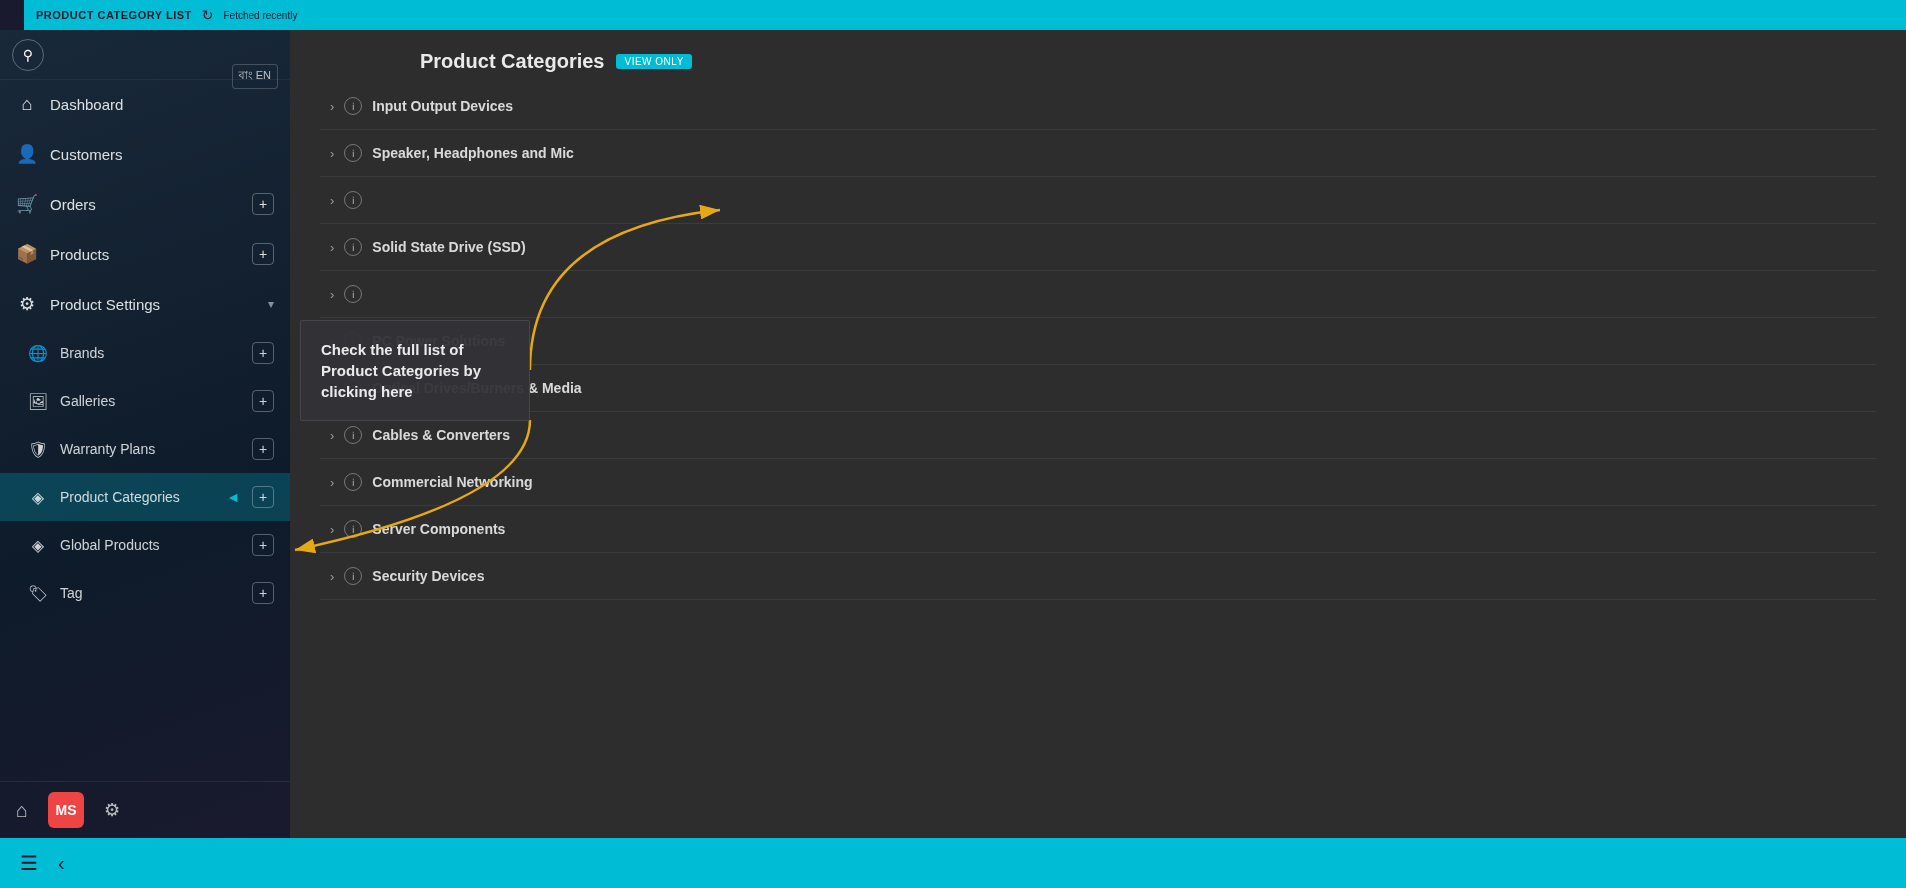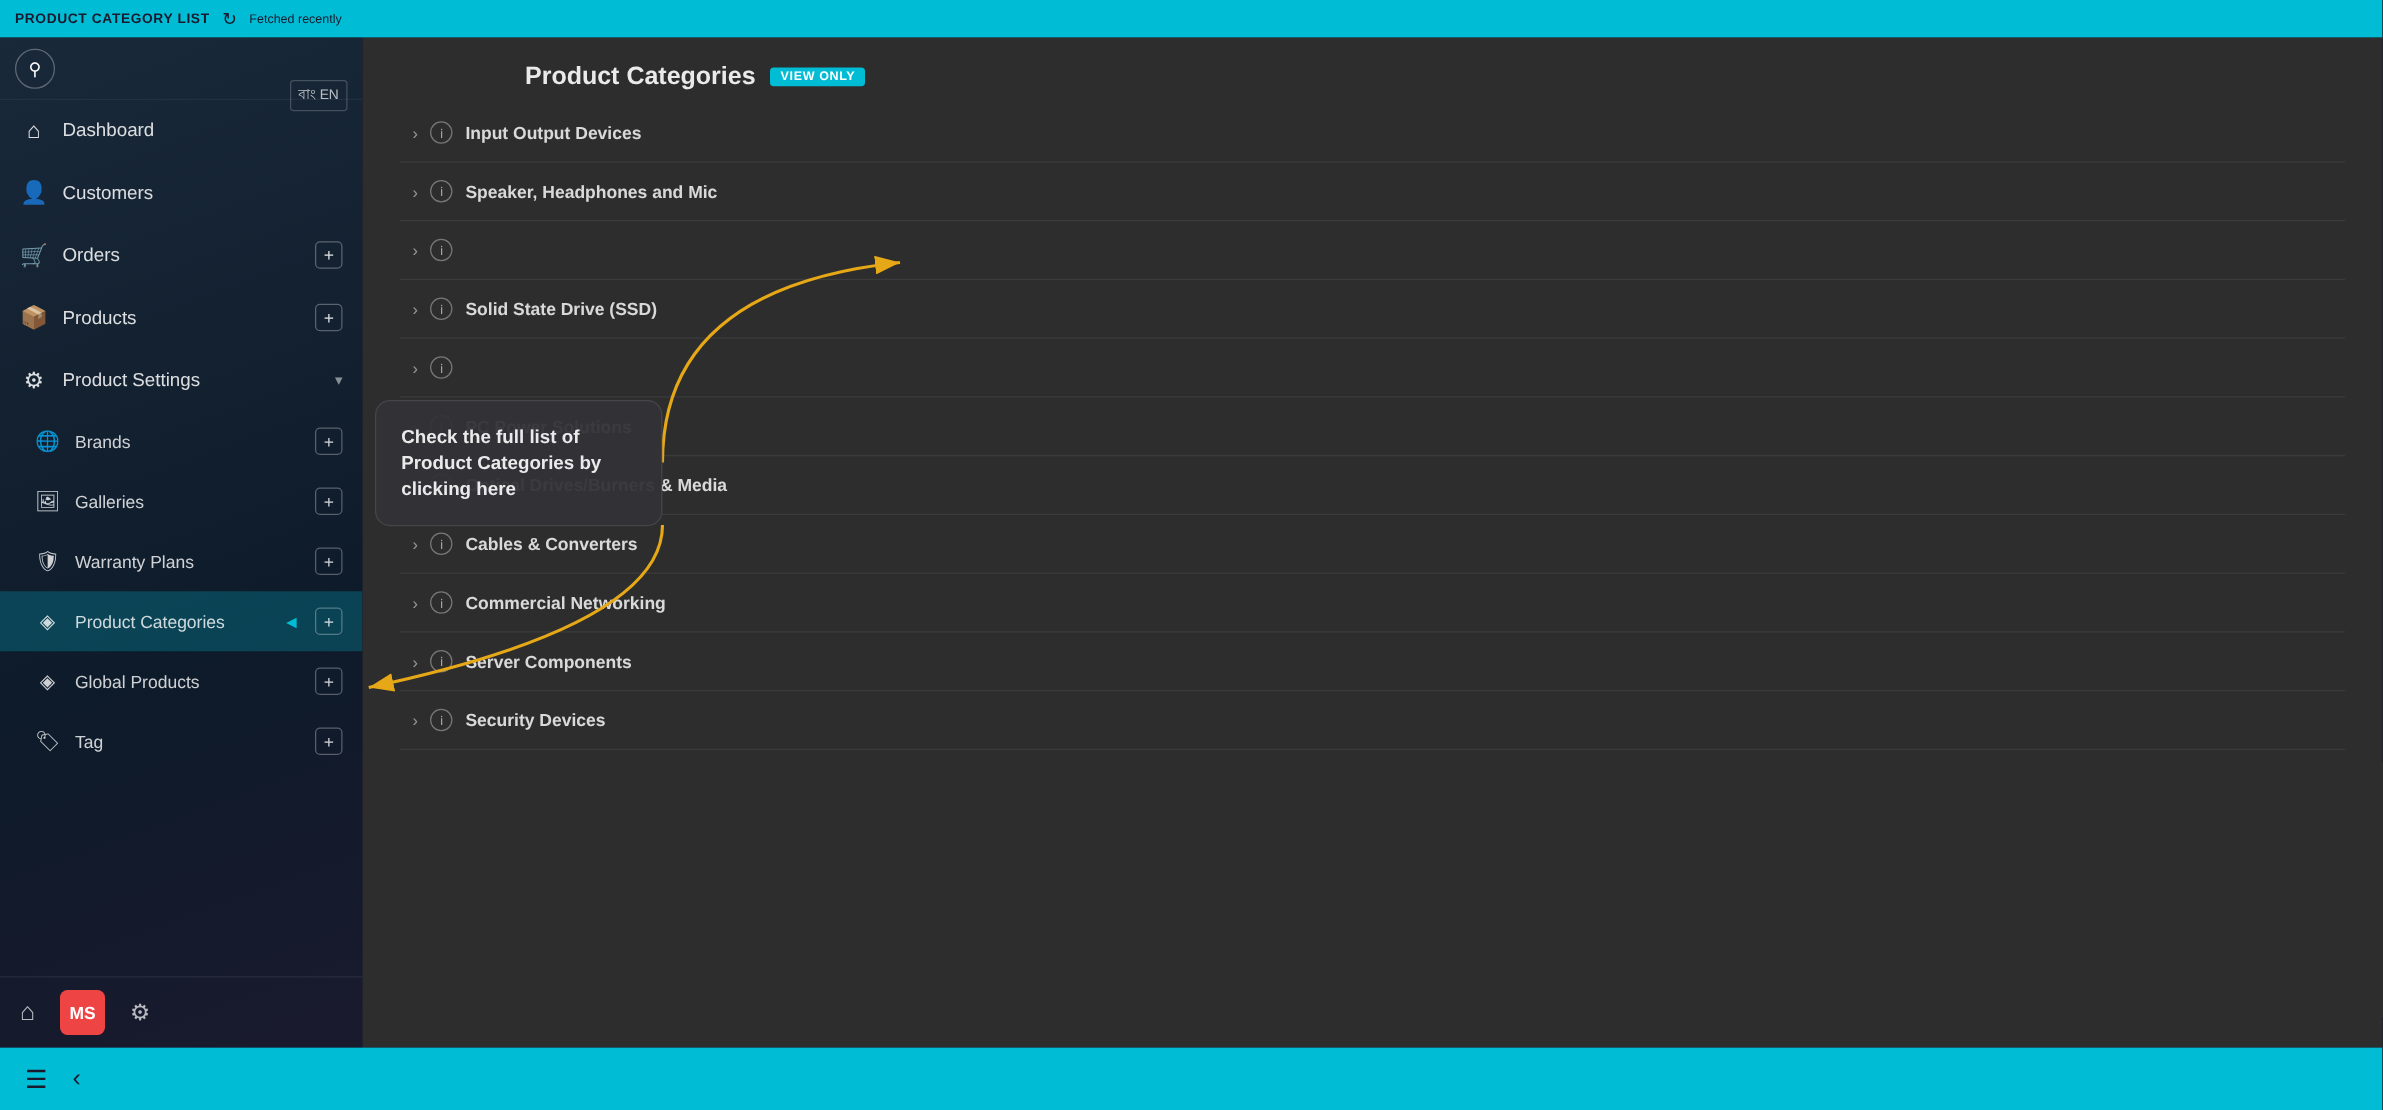--- a/index.html
+++ b/index.html
@@ -7,20 +7,21 @@
 
     
     .top-bar {
       height: 30px;
       background: #00bcd4;
       display: flex;
       align-items: center;
       padding: 0 12px;
       gap: 10px;
       flex-shrink: 0;
+      margin-left: 24px;
     }
     .top-bar-title {
       font-size: 11px;
       font-weight: 700;
       color: #1a1a2e;
       letter-spacing: 0.5px;
       text-transform: uppercase;
     }
     .top-bar-refresh {
       color: #1a1a2e;
@@ -170,21 +171,21 @@
     }
     .page-title-text {
       font-size: 20px;
       font-weight: 600;
       color: rgba(255,255,255,0.9);
     }
     .view-only-badge {
       background: #00bcd4;
       color: #fff;
       font-size: 10px;
-      font-weight: 700;
+      font-weight: 400;
       padding: 2px 8px;
       border-radius: 3px;
       letter-spacing: 0.5px;
       text-transform: uppercase;
     }
 
     
     .category-list {
       flex: 1;
       overflow-y: auto;
@@ -213,21 +214,21 @@
     .cat-name { flex: 1; font-weight: bold; }
 
     
     .tooltip-box {
       position: absolute;
       left: 10px;
       top: 290px;
       width: 230px;
       background: rgba(50,50,55,0.95);
       border: 1px solid rgba(255,255,255,0.1);
-      border-radius: 12px;
+      border-radius: 2px;
       padding: 18px 20px;
       font-size: 15px;
       font-weight: 700;
       color: rgba(255,255,255,0.9);
       line-height: 1.4;
       z-index: 10;
     }
 
     
     .arrow-svg {

